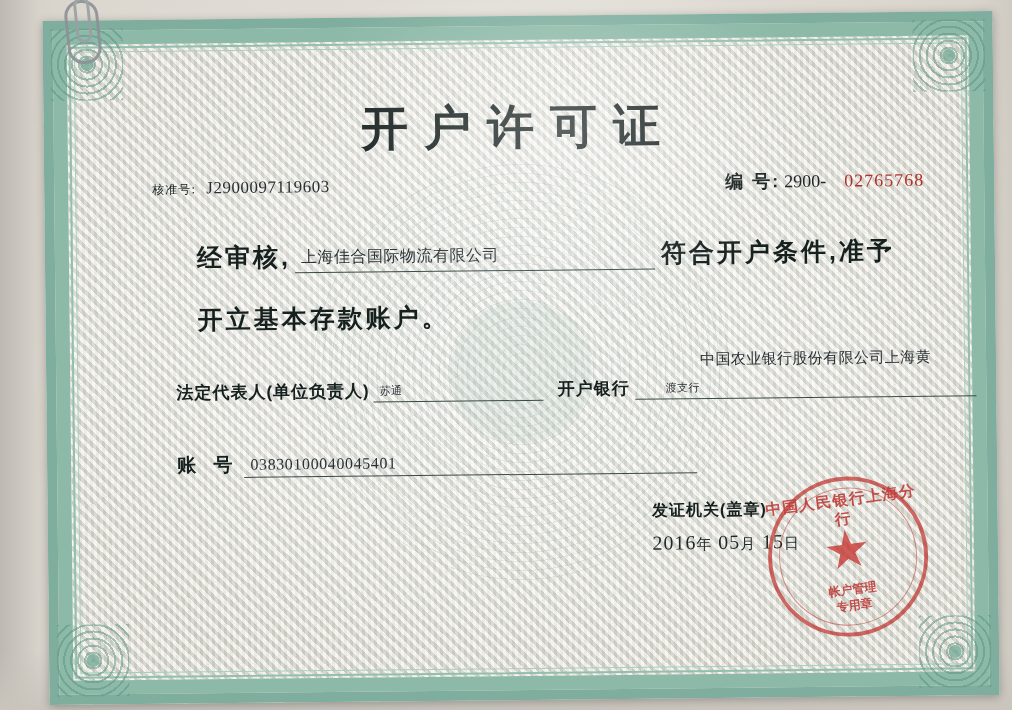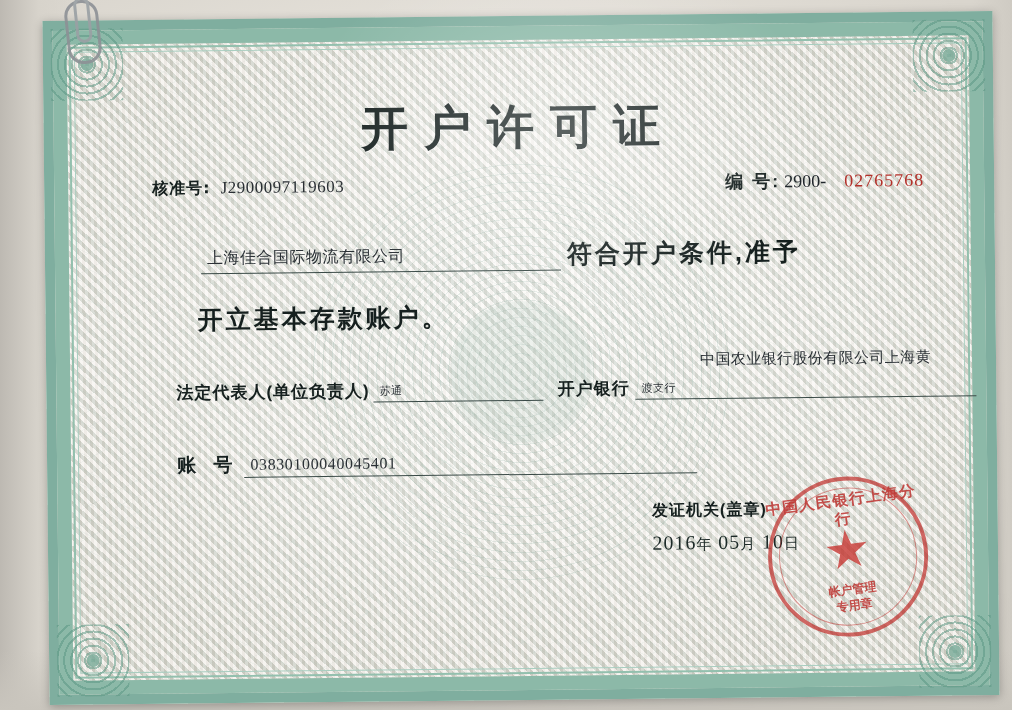--- a/index.html
+++ b/index.html
@@ -151,22 +151,22 @@
 
   
   #approval-row {
     left: 74px;
     top: 124px;
     width: 740px;
     font-size: 17px;
     font-family: "DejaVu Sans", sans-serif;
   }
   #approval-label {
-    font-weight: 700;
-    font-size: 16px;
+    font-weight: 400;
+    font-size: 12px;
     color: #16201f;
     letter-spacing: 1px;
   }
   #approval-value {
     font-family: "Liberation Serif", serif;
     font-size: 17px;
     color: #2a2f34;
     margin-left: 10px;
     letter-spacing: 0.5px;
   }
@@ -259,20 +259,21 @@
     bottom: 3px;
     font-size: 11px;
     font-weight: 400;
     letter-spacing: 0.4px;
     font-family: "DejaVu Sans", sans-serif;
     color: #2b3136;
     white-space: nowrap;
   }
   #bank-fill .handwritten {
     bottom: 3px;
+    margin-left: 24px;
   }
   #bank-line2 {
     position: absolute;
     left: 620px;
     top: 302px;
     font-size: 15px;
     font-family: "DejaVu Sans", sans-serif;
     color: #2b3136;
     letter-spacing: 0.4px;
     white-space: nowrap;
@@ -452,20 +453,21 @@
 
       <div class="row" id="approval-row">
         <span id="approval-label">核准号:</span><span id="approval-value">J2900097119603</span>
       </div>
 
       <div class="row" id="serial-row">
         <span id="serial-label">编 号:</span><span id="serial-prefix">2900-</span><span id="serial-number">02765768</span>
       </div>
 
       <div class="row" id="body-line1">
+        <span>经审核,</span>
         <span class="fill">
           <span class="handwritten">上海佳合国际物流有限公司</span>
         </span>
         <span>符合开户条件,准予</span>
       </div>
 
       <div class="row" id="body-line2">开立基本存款账户。</div>
 
       <div class="row" id="rep-row">
         <span>法定代表人(单位负责人)</span>
@@ -484,21 +486,21 @@
         <span class="fill">
           <span class="handwritten">03830100040045401</span>
         </span>
       </div>
 
       <div class="row" id="issuer-block">
         <div>发证机关(盖章)</div>
         <div id="issuer-date">
           <span class="num">2016</span><span>年</span>
           <span class="num">05</span><span>月</span>
-          <span class="num">10</span><span>日</span>
+          <span class="num">15</span><span>日</span>
         </div>
       </div>
 
       <div id="seal">
         <div id="seal-inner-ring"></div>
         <div id="seal-top-text">中国人民银行上海分行</div>
         <div id="seal-star"></div>
         <div id="seal-bottom-text1">帐户管理</div>
         <div id="seal-bottom-text2">专用章</div>
       </div>

